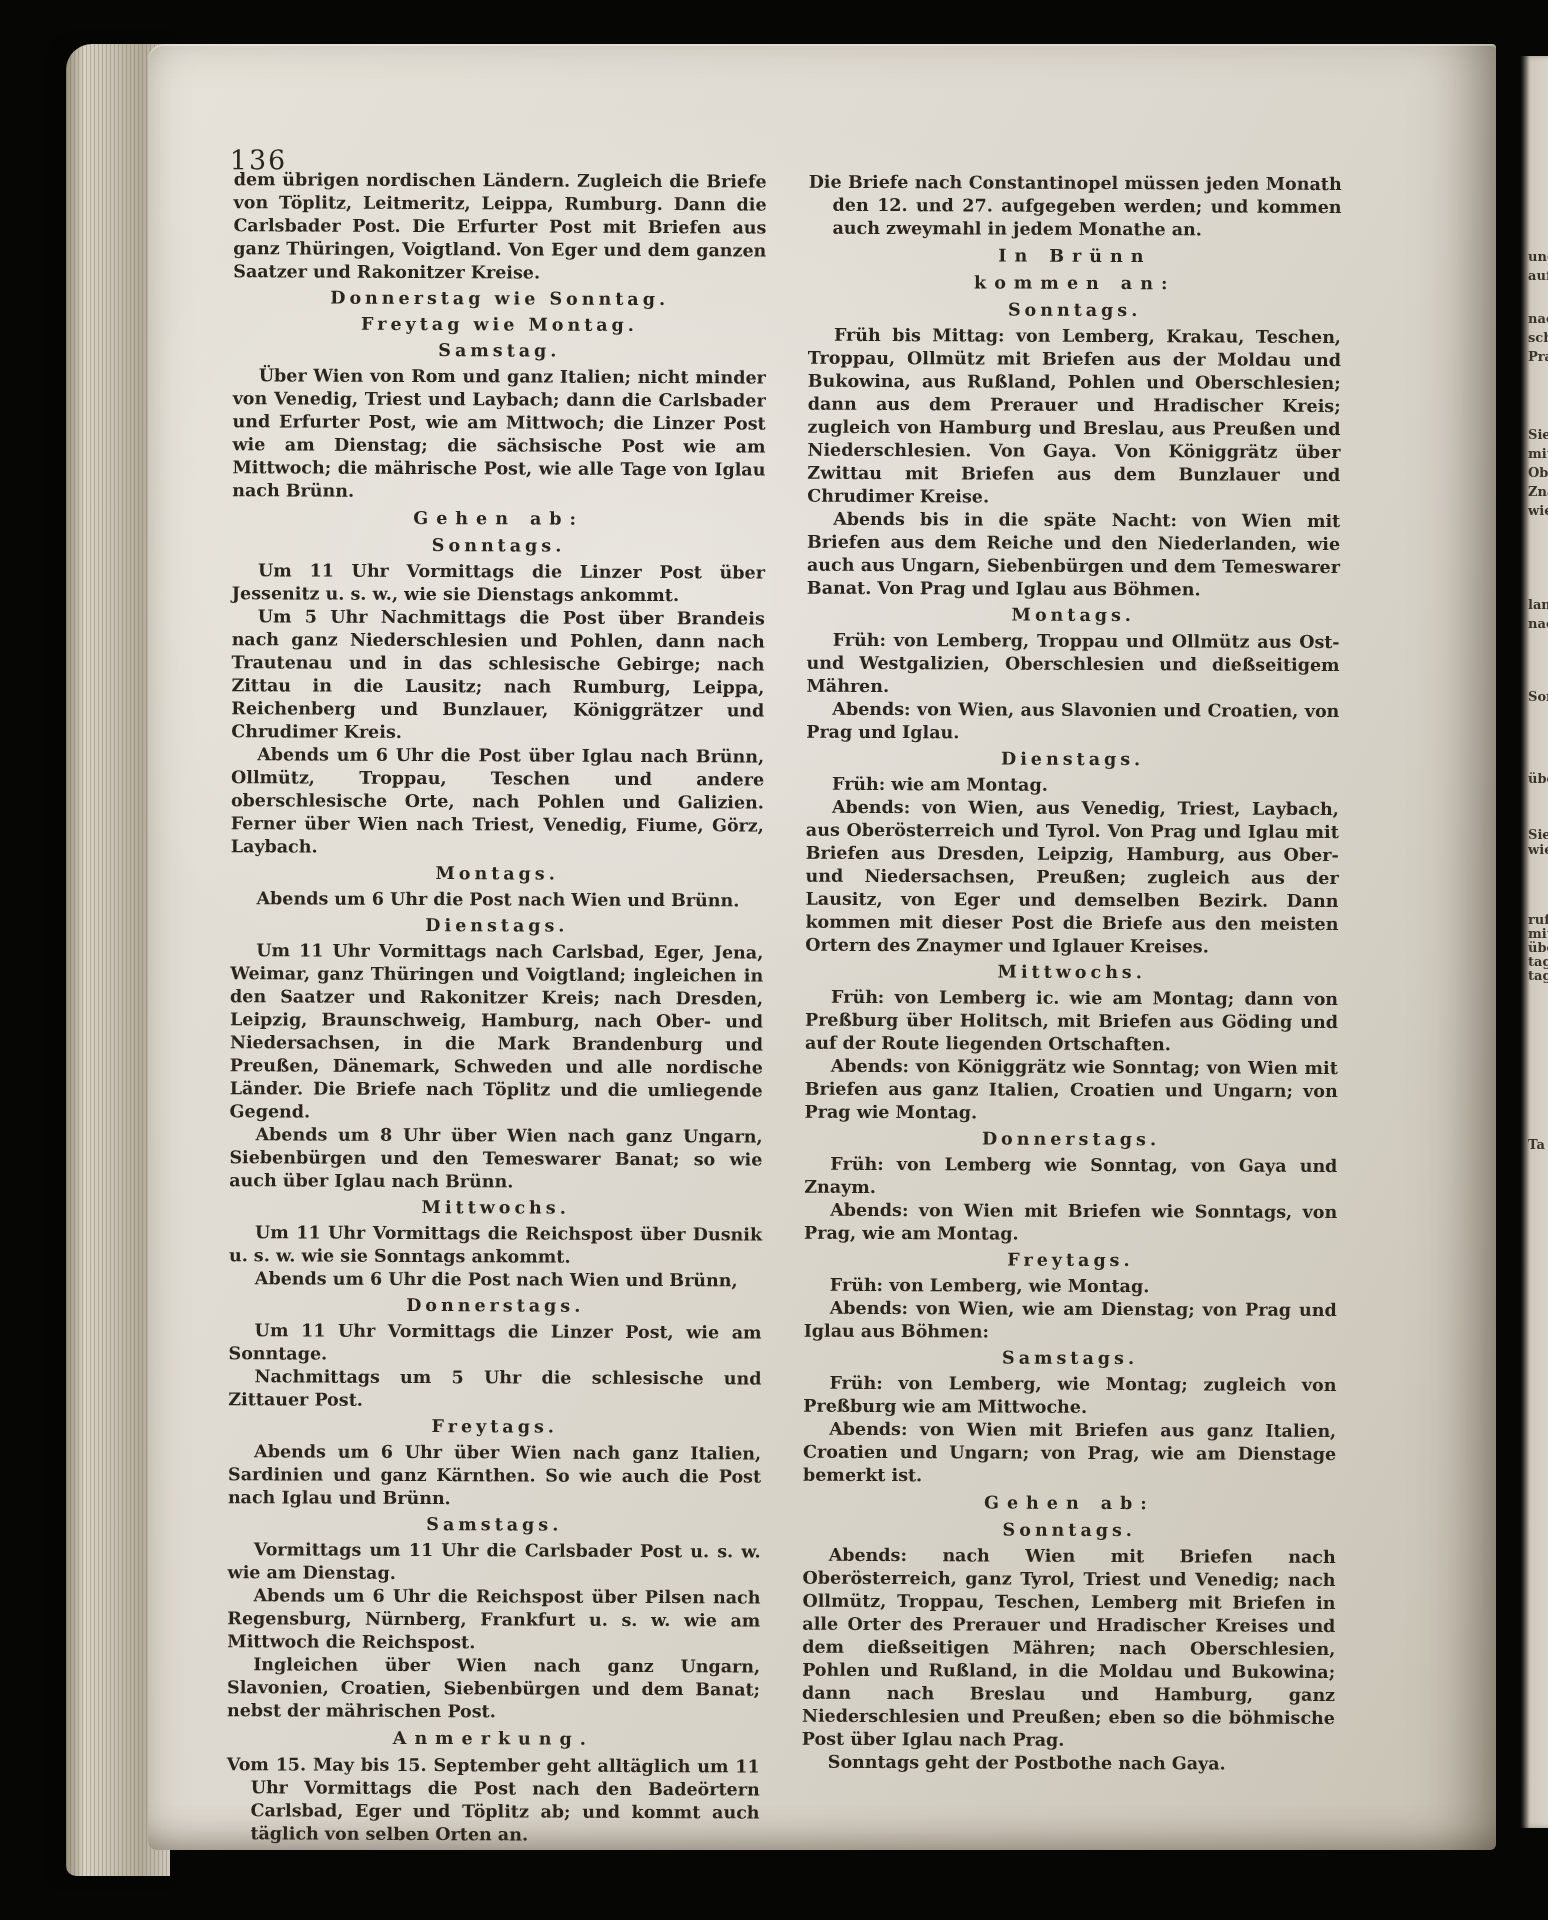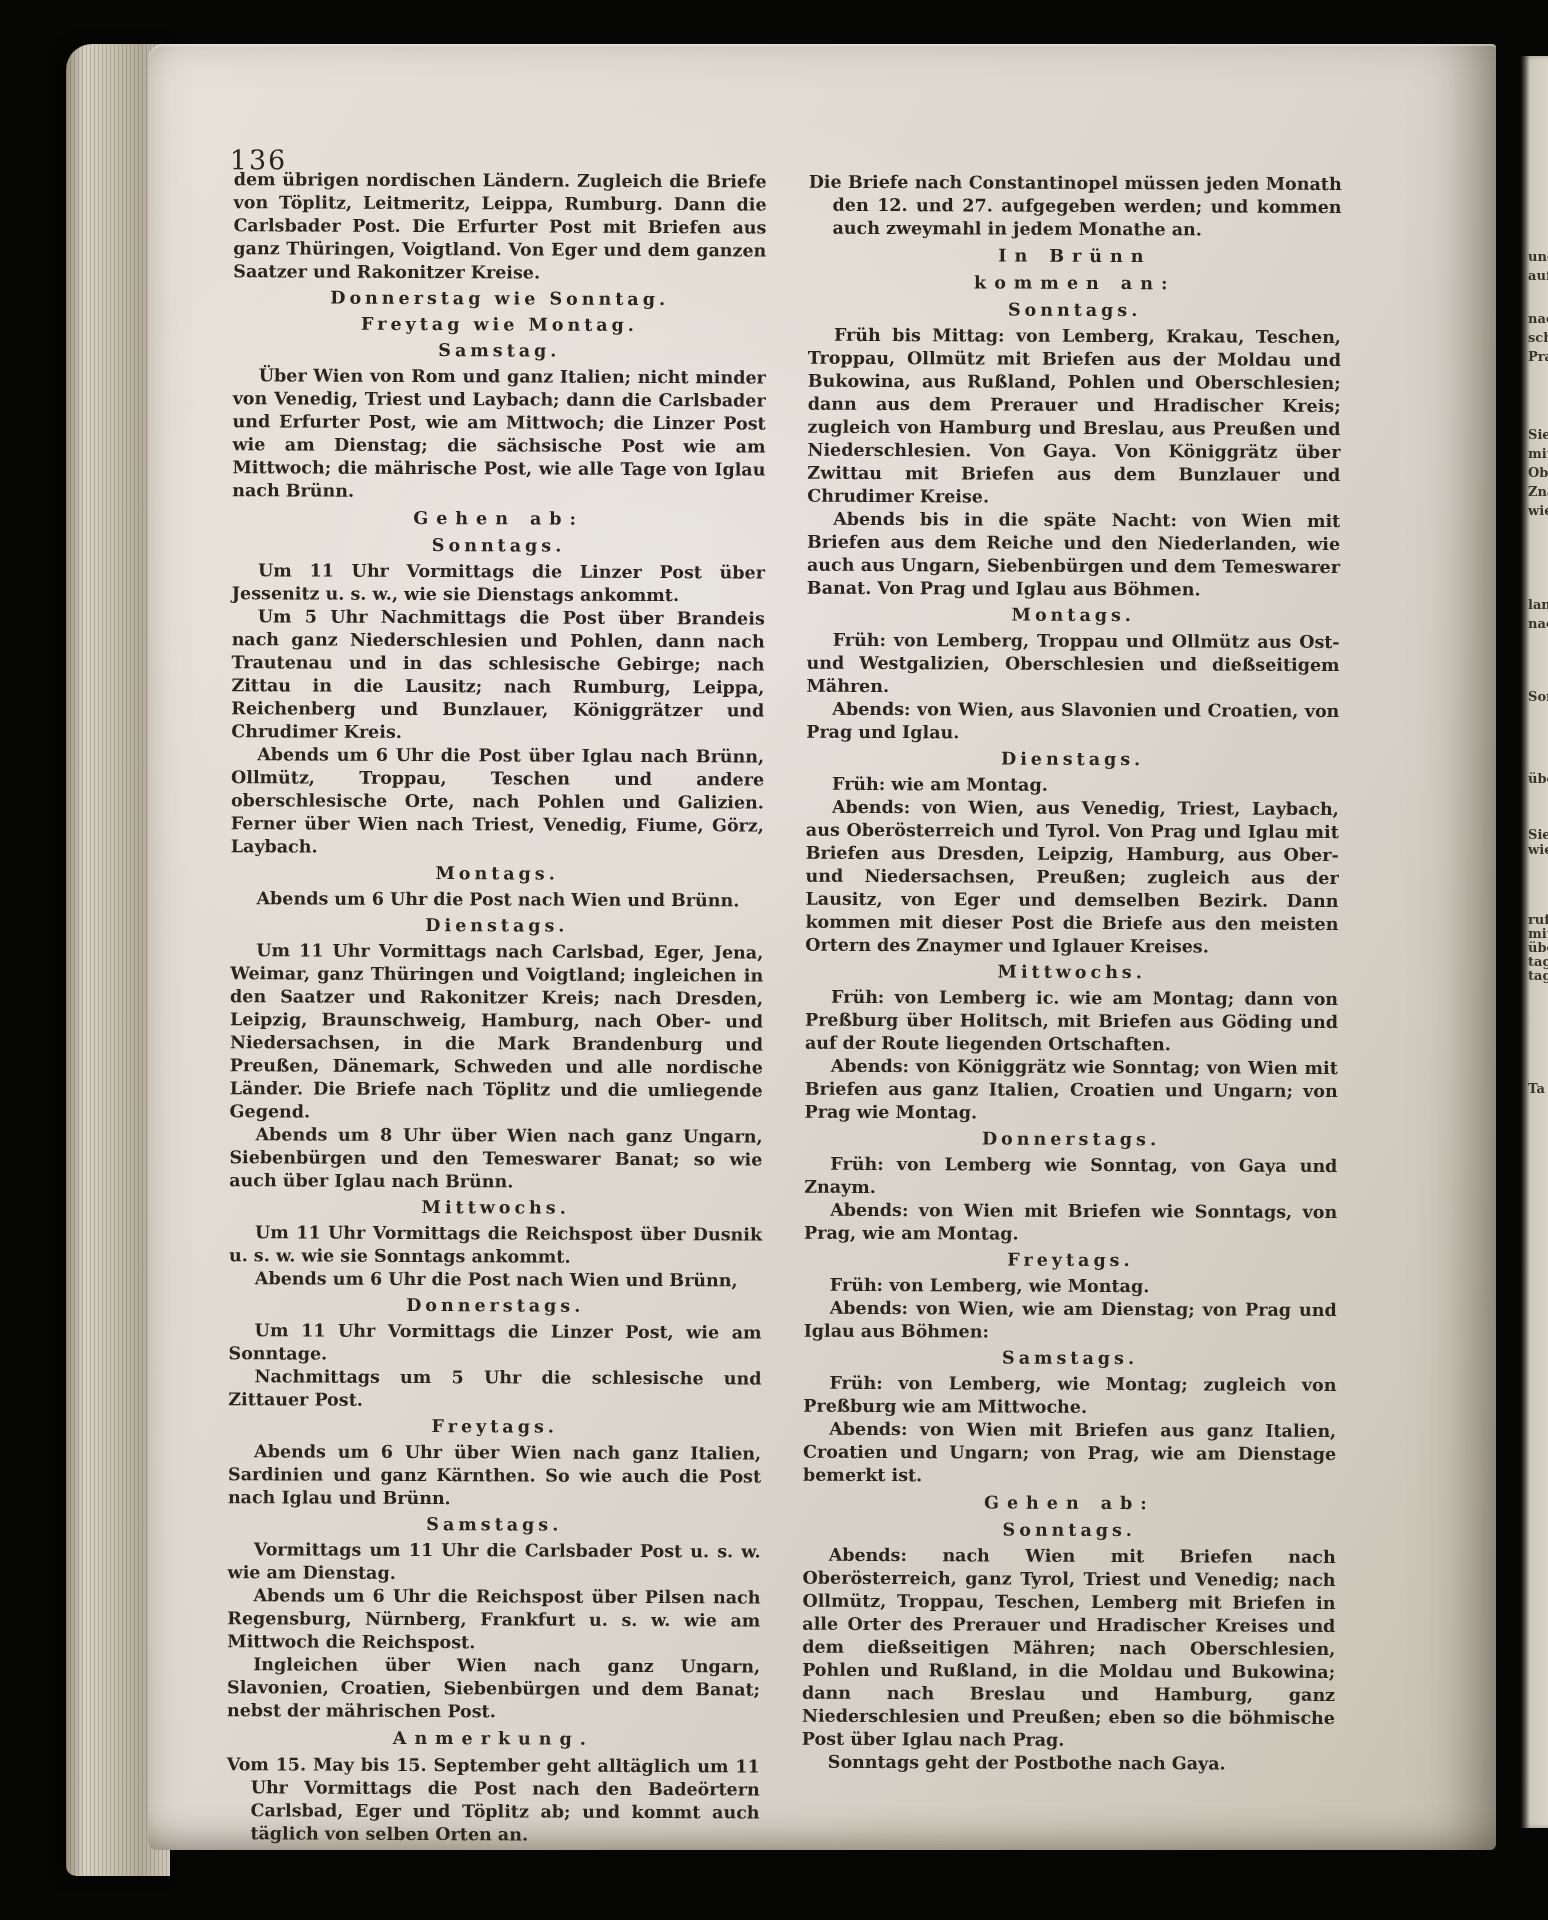--- a/index.html
+++ b/index.html
@@ -161,16 +161,16 @@
       <span class="frag" style="top: 561px;">nach</span>
       <span class="frag" style="top: 634px;">Son</span>
       <span class="frag" style="top: 716px;">übe</span>
       <span class="frag" style="top: 772px;">Sie</span>
       <span class="frag" style="top: 787px;">wie</span>
       <span class="frag" style="top: 857px;">ruf</span>
       <span class="frag" style="top: 871px;">mit</span>
       <span class="frag" style="top: 885px;">übe</span>
       <span class="frag" style="top: 899px;">tag</span>
       <span class="frag" style="top: 913px;">tag</span>
-      <span class="frag" style="top: 1026px;">Ta</span>
+      <span class="frag" style="top: 1082px;">Ta</span>
     </div>
 
 </div>
 
 </body></html>

